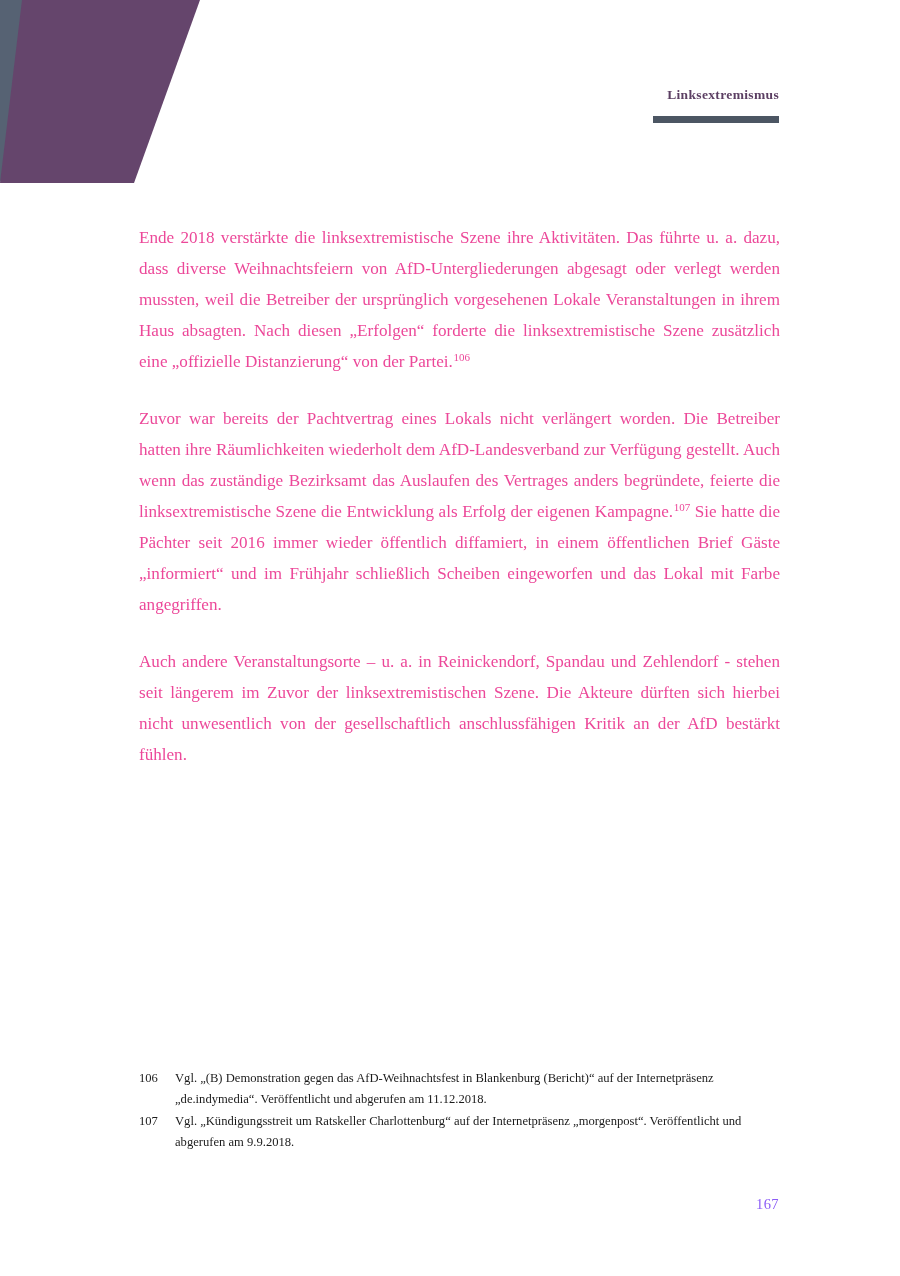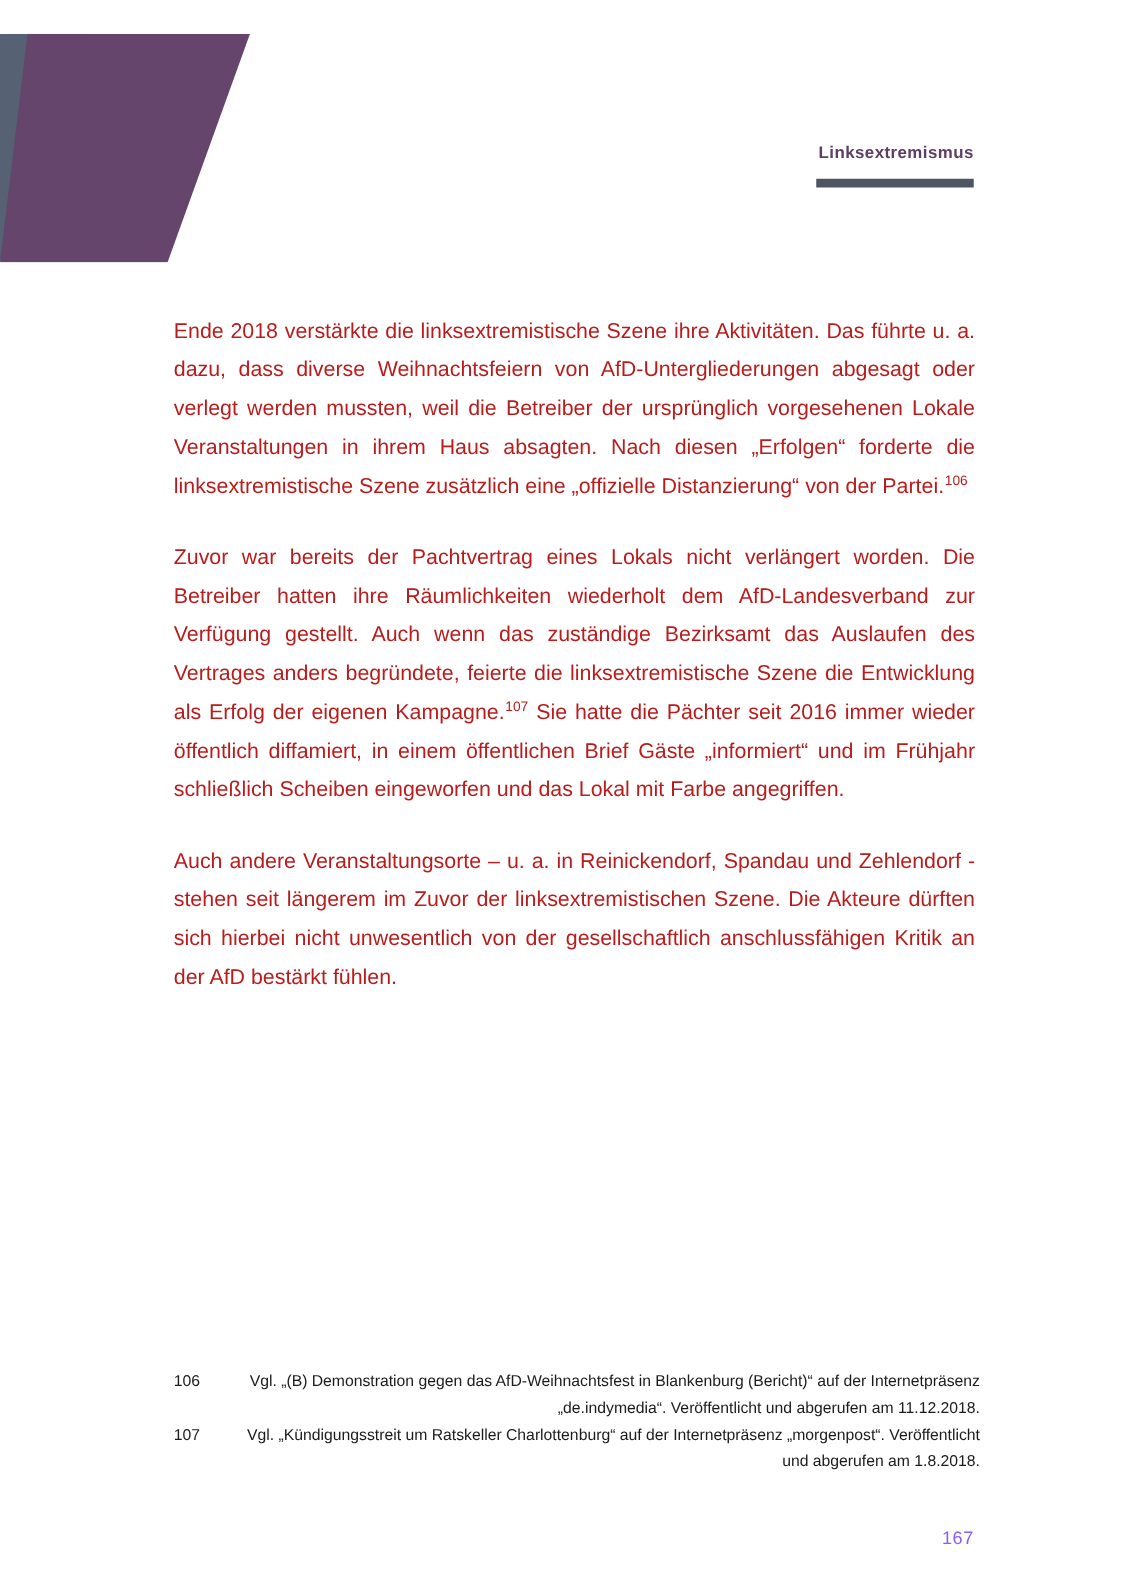--- a/index.html
+++ b/index.html
@@ -8,23 +8,22 @@
     padding: 0;
     background: #ffffff;
   }
 
   .page {
     position: relative;
     width: 900px;
     height: 1216px;
     background: #ffffff;
     overflow: hidden;
-    font-family: Liberation Sans, sans-serif;
+    font-family: Liberation Serif, serif;
     color: #1c1c1c;
-    margin-top: 27px;
   }
 
   
   .corner-deco {
     position: absolute;
     top: 0;
     left: 0;
     width: 360px;
     height: 200px;
     pointer-events: none;
@@ -78,21 +77,21 @@
     left: 139px;
     width: 641px;
   }
   p.body-par {
     margin: 0 0 26px 0;
     font-size: 17.1px;
     line-height: 31px;
     text-align: justify;
     text-justify: inter-word;
     hyphens: manual;
-    color: #b91c1c;
+    color: #ec4899;
   }
   p.body-par:last-child {
     margin-bottom: 0;
   }
   sup.fn-ref {
     font-size: 11px;
     line-height: 0;
     vertical-align: 0.55em;
     margin-left: 0.5px;
   }
@@ -113,21 +112,21 @@
     flex: 0 0 36px;
     font-size: 12.6px;
     line-height: 20.5px;
     color: #1b1b1b;
   }
   .footnote-text {
     flex: 1 1 auto;
     font-size: 12.6px;
     line-height: 20.5px;
     color: #1b1b1b;
-    text-align: right;
+    text-align: left;
   }
 
   
   .folio {
     position: absolute;
     right: 121px;
     top: 1196px;
     font-size: 14.5px;
     color: #8b5cf6;
     letter-spacing: 0.4px;
@@ -160,20 +159,20 @@
 
   <div class="footnotes">
 
     <div class="footnote">
       <div class="footnote-num">106</div>
       <div class="footnote-text">Vgl. „(B) Demonstration gegen das AfD-Weihnachtsfest in Blankenburg (Bericht)“ auf der Internetpräsenz „de.indymedia“. Veröffentlicht und abgerufen am 11.12.2018.</div>
     </div>
 
     <div class="footnote">
       <div class="footnote-num">107</div>
-      <div class="footnote-text">Vgl. „Kündigungsstreit um Ratskeller Charlottenburg“ auf der Internetpräsenz „morgenpost“. Veröffentlicht und abgerufen am 1.8.2018.</div>
+      <div class="footnote-text">Vgl. „Kündigungsstreit um Ratskeller Charlottenburg“ auf der Internetpräsenz „morgenpost“. Veröffentlicht und abgerufen am 9.9.2018.</div>
     </div>
 
   </div>
 
   <div class="folio">167</div>
 
 </div>
 
 </body></html>

